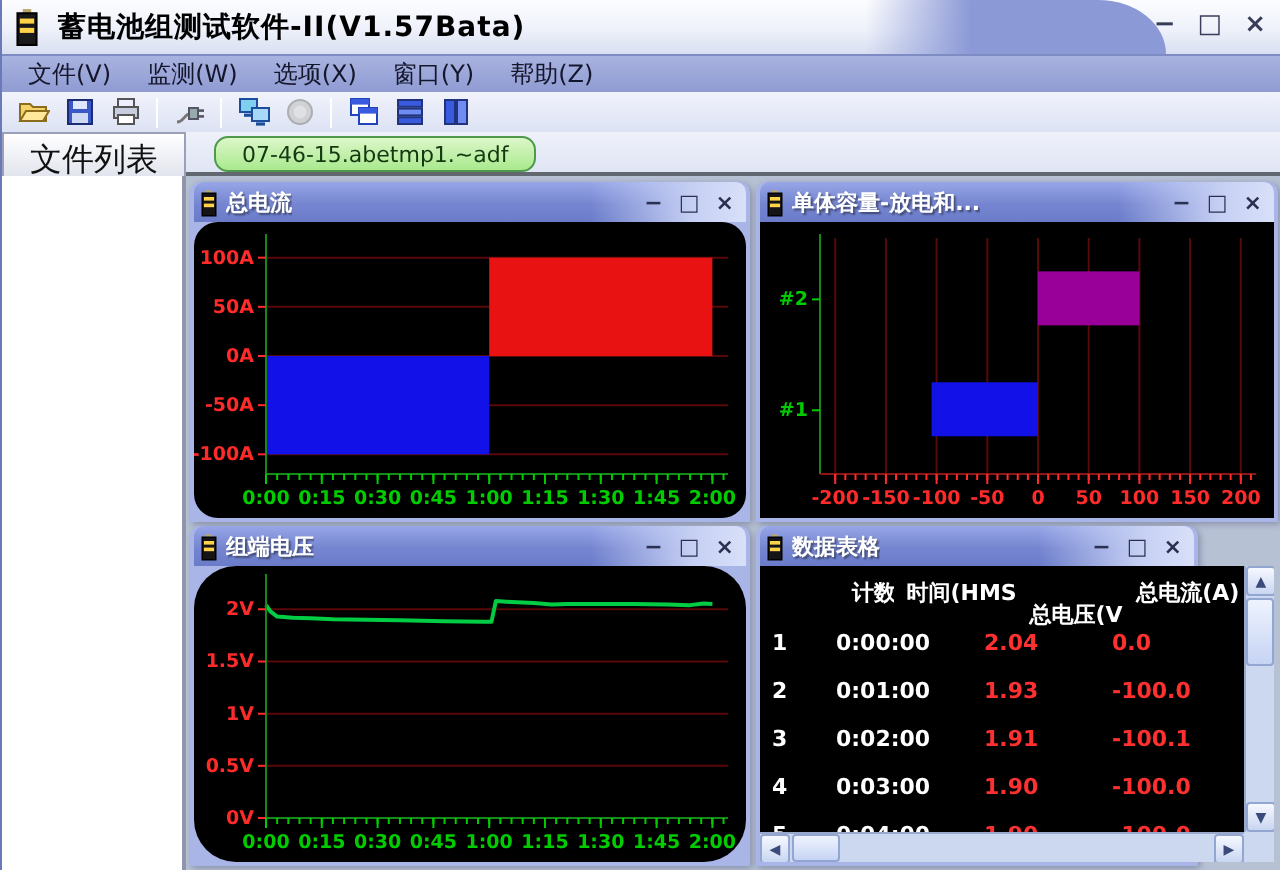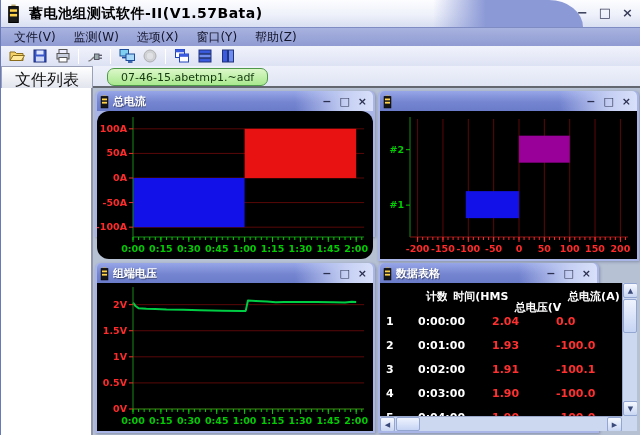--- a/index.html
+++ b/index.html
@@ -175,21 +175,21 @@
       </svg>
     </span>
   </div>
 
 <div id="filelist-header">文件列表</div>
 <div id="tabstrip">
   <div id="doc-tab">07-46-15.abetmp1.~adf</div>
 </div>
 <div id="filelist"></div>
 <div id="mdi">
-    <div class="child" style="left: 2px; top: 3px; width: 280px; height: 146px;">
+    <div class="child" style="left: 2px; top: 3px; width: 280px; height: 170px;">
       <div class="ctitle">
         <svg class="bat" viewBox="0 0 12 18">
           <rect x="4" y="0.5" width="4" height="2.4" fill="#b9a76a"></rect>
           <rect x="1.5" y="2.5" width="9" height="15" fill="#151515" stroke="#000"></rect>
           <rect x="2.6" y="5" width="6.8" height="2.4" fill="#ffd24a"></rect>
           <rect x="2.6" y="9.4" width="6.8" height="2.4" fill="#ffd24a"></rect>
         </svg>
         <div class="wedge"></div>
         <span class="t">总电流</span>
         <div class="cctrls">
@@ -284,20 +284,21 @@
     </div>
     <div class="child" style="left: 285px; top: 3px; width: 261px; height: 170px;">
       <div class="ctitle">
         <svg class="bat" viewBox="0 0 12 18">
           <rect x="4" y="0.5" width="4" height="2.4" fill="#b9a76a"></rect>
           <rect x="1.5" y="2.5" width="9" height="15" fill="#151515" stroke="#000"></rect>
           <rect x="2.6" y="5" width="6.8" height="2.4" fill="#ffd24a"></rect>
           <rect x="2.6" y="9.4" width="6.8" height="2.4" fill="#ffd24a"></rect>
         </svg>
         <div class="wedge"></div>
+        <span class="t">单体容量-放电和...</span>
         <div class="cctrls">
           <span>−</span>
           <span>□</span>
           <span>×</span>
         </div>
       </div>
       <div class="cbody" style="width: 257px; height: 148px;">
         <svg viewBox="0 0 257 148" width="257" height="148">
           <line x1="37.604651162790695" y1="8" x2="37.604651162790695" y2="126" stroke="#5a0808" stroke-width="1"></line>
           <line x1="62.95348837209302" y1="8" x2="62.95348837209302" y2="126" stroke="#5a0808" stroke-width="1"></line>
@@ -388,21 +389,21 @@
           <rect x="2.6" y="9.4" width="6.8" height="2.4" fill="#ffd24a"></rect>
         </svg>
         <div class="wedge"></div>
         <span class="t">组端电压</span>
         <div class="cctrls">
           <span>−</span>
           <span>□</span>
           <span>×</span>
         </div>
       </div>
-      <div class="cbody" style="width: 276px; height: 148px;">
+      <div class="cbody" style="width: 276px; height: 148px; border-radius: 21px;">
         <svg viewBox="0 0 276 148" width="276" height="148">
           <line x1="36" y1="21.65217391304347" x2="267" y2="21.65217391304347" stroke="#5a0808" stroke-width="1"></line>
           <line x1="36" y1="47.7391304347826" x2="267" y2="47.7391304347826" stroke="#5a0808" stroke-width="1"></line>
           <line x1="36" y1="73.82608695652173" x2="267" y2="73.82608695652173" stroke="#5a0808" stroke-width="1"></line>
           <line x1="36" y1="99.91304347826087" x2="267" y2="99.91304347826087" stroke="#5a0808" stroke-width="1"></line>
           <line x1="36" y1="126" x2="267" y2="126" stroke="#5a0808" stroke-width="1"></line>
           <polyline points="36,19.565217391304337 38.231884057971016,22.695652173913036 41.57971014492754,25.304347826086953 49.391304347826086,25.826086956521735 58.31884057971015,26.086956521739122 69.47826086956522,26.608695652173903 86.21739130434783,26.8695652173913 102.95652173913044,27.13043478260869 125.27536231884059,27.65217391304347 145.36231884057972,27.913043478260867 148.71014492753625,27.913043478260867 150.94202898550725,17.478260869565204 158.7536231884058,18 169.91304347826087,18.521739130434774 178.84057971014494,19.304347826086953 186.6521739130435,19.043478260869566 203.39130434782612,19.043478260869566 220.1304347826087,19.043478260869566 236.8695652173913,19.304347826086953 248.0289855072464,19.565217391304337 254.72463768115944,18.782608695652158 259.1884057971015,19.043478260869566" fill="none" stroke="#00cc44" stroke-width="2" stroke-linejoin="round"></polyline>
           <line x1="36" y1="4" x2="36" y2="126" stroke="#168a16" stroke-width="1"></line>
           <line x1="32" y1="21.65217391304347" x2="36" y2="21.65217391304347" stroke="#ff2a2a" stroke-width="1"></line>
           <text x="30" y="24.65217391304347" fill="#ff2a2a" font-size="9.5" text-anchor="end" font-family="DejaVu Sans, sans-serif" font-weight="bold">2V</text>

